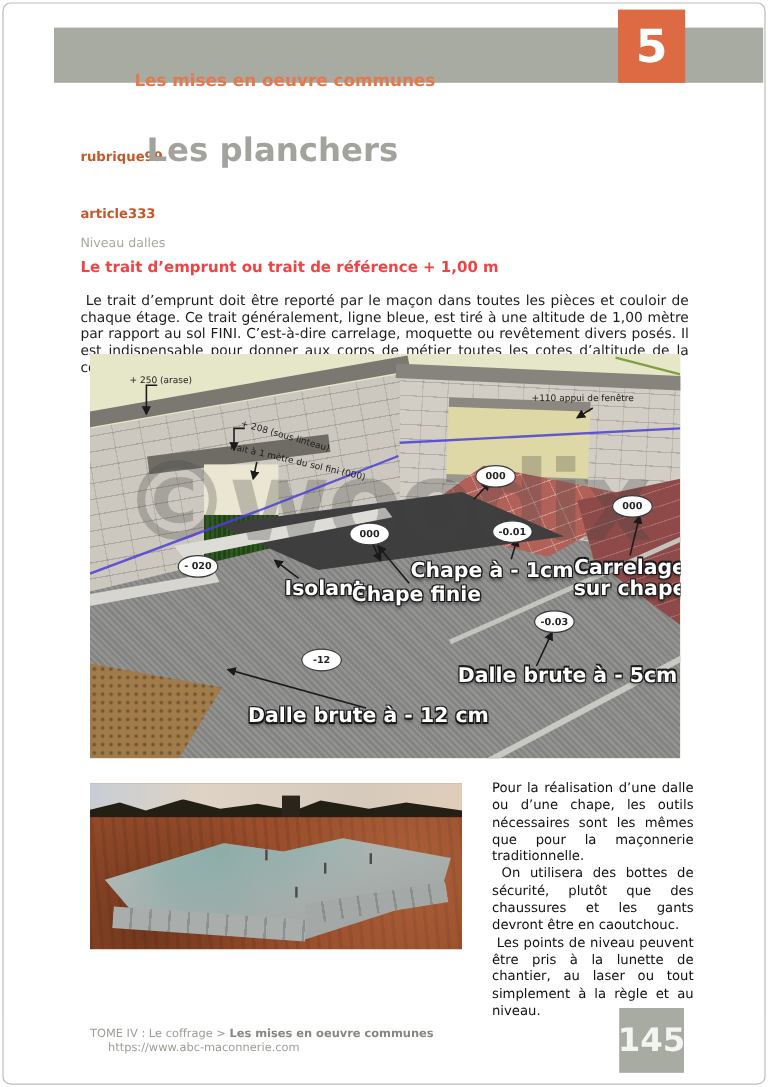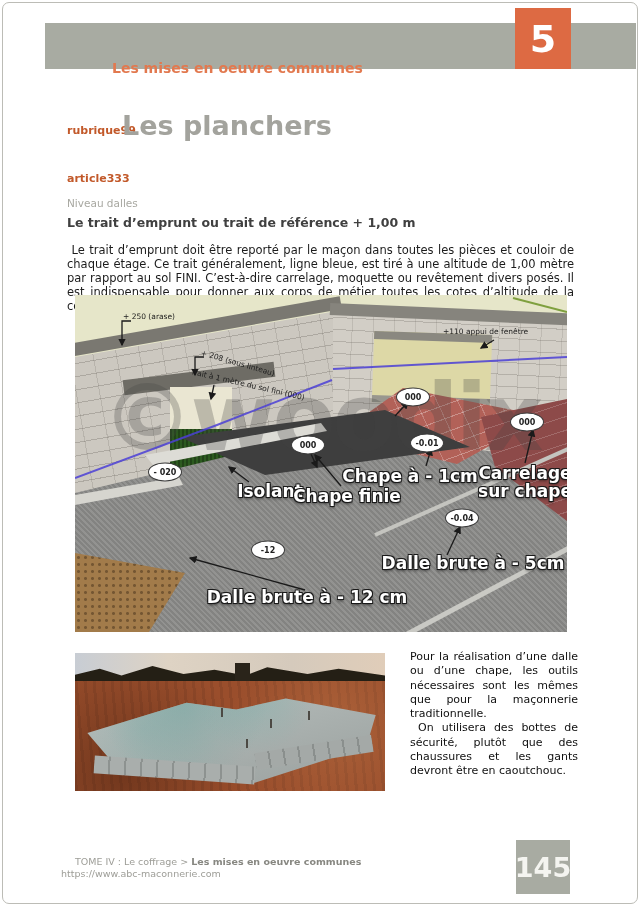--- a/index.html
+++ b/index.html
@@ -13,21 +13,21 @@
   .header-title{color:#e2794f;}
   .numbox{position:absolute;left:515px;top:8px;width:56px;height:61px;background:#dd6a43;
           display:flex;align-items:center;justify-content:center;}
   .numbox span{color:#fff;font-size:38px;font-weight:bold;line-height:1;}
 
   
   .tag{position:absolute;font-size:11px;font-weight:bold;color:#c2592a;}
   .rubrique-title{position:absolute;left:122px;top:110px;font-size:27px;font-weight:bold;color:#a3a39d;}
   .article-title{position:absolute;left:119px;top:166px;font-size:18px;font-weight:bold;color:#a3a39d;}
   .kicker{position:absolute;left:67px;top:197px;font-size:10.5px;font-weight:normal;color:#a8a8a1;}
-  .heading{position:absolute;left:67px;top:215px;font-size:12.5px;font-weight:bold;color:#404040;}
+  .heading{position:absolute;left:67px;top:215px;font-size:12.5px;font-weight:bold;color:#ef4444;}
   .bodytext{position:absolute;left:67px;top:231px;width:507px;font-size:11.5px;line-height:1.22;
             text-align:justify;white-space:pre-wrap;color:#1c1c1c;}
 
   
   .diagram{position:absolute;left:75px;top:295px;width:492px;height:337px;overflow:hidden;background:#e6e6c9;}
   .abs{position:absolute;}
   .wall-left{left:0;top:10px;width:262px;height:210px;
      clip-path:polygon(0 52px,262px 6px,262px 132px,0 196px);
      background-color:#ccc8c0;
      background-image:repeating-linear-gradient(-10deg,transparent 0 12px,rgba(90,85,78,.28) 12px 13px),
@@ -112,21 +112,21 @@
   .rebar{position:absolute;width:2px;height:9px;background:#4c4a44;}
 
   
   .aside{position:absolute;left:410px;top:650px;width:168px;font-size:11px;line-height:1.3;
          text-align:justify;color:#101010;}
   .aside p{margin:0;white-space:pre-wrap;}
 
   
   .footer-line1{position:absolute;left:75px;top:856px;font-size:9.5px;color:#9d9d97;}
   .footer-line1 b{color:#878781;}
-  .footer-url{position:absolute;left:61px;top:868px;font-size:9.5px;color:#9d9d97;}
+  .footer-url{position:absolute;left:90px;top:868px;font-size:9.5px;color:#9d9d97;}
   .pagenumbox{position:absolute;left:516px;top:840px;width:54px;height:54px;background:#a8aba2;
               display:flex;align-items:center;justify-content:center;}
   .pagenumbox span{color:#f4f4f0;font-size:27px;font-weight:bold;}
 </style>
 </head>
 <body>
 
 <div class="page">
   <div class="frame"></div>
 
@@ -185,37 +185,37 @@
         <path d="M266,191 L240,160" marker-end="url(#ah)"></path>
         <path d="M174,187 L154,172" marker-end="url(#ah)"></path>
         <path d="M372,260 L385,232" marker-end="url(#ah)"></path>
         <path d="M230,295 L115,263" marker-end="url(#ah)"></path>
         <path d="M236,159 L242,172" marker-end="url(#ah)"></path>
       </g>
     </svg>
 
     <div class="abs watermark">©woodix</div>
 
-    <span class="callout" style="left:48px;top:17px;">+ 250 (arase)</span>
+    <span class="callout" style="left:33px;top:17px;">+ 250 (arase)</span>
     <span class="callout" style="left:126px;top:53px;transform:rotate(16deg);transform-origin:left center;">+ 208 (sous linteau)</span>
     <span class="callout" style="left:116px;top:72px;transform:rotate(13deg);transform-origin:left center;">Trait à 1 mètre du sol fini (000)</span>
     <span class="callout" style="left:368px;top:32px;">+110 appui de fenêtre</span>
 
     <span class="biglabel" style="left:335px;top:173px;font-size:17px;">Chape à - 1cm</span>
     <span class="biglabel" style="left:450px;top:170px;font-size:17px;white-space:normal;width:110px;">Carrelage sur chape</span>
     <span class="biglabel" style="left:195px;top:188px;font-size:17px;">Isolant</span>
     <span class="biglabel" style="left:272px;top:193px;font-size:17px;">Chape finie</span>
     <span class="biglabel" style="left:398px;top:260px;font-size:17px;">Dalle brute à - 5cm</span>
     <span class="biglabel" style="left:232px;top:294px;font-size:17px;text-align:right;">Dalle brute à - 12 cm</span>
 
     <span class="oval" style="left:338px;top:102px;">000</span>
     <span class="oval" style="left:233px;top:150px;">000</span>
     <span class="oval" style="left:352px;top:148px;">-0.01</span>
     <span class="oval" style="left:452px;top:127px;">000</span>
-    <span class="oval" style="left:387px;top:223px;">-0.04</span>
+    <span class="oval" style="left:387px;top:223px;">-0.03</span>
     <span class="oval" style="left:193px;top:255px;">-12</span>
     <span class="oval" style="left:90px;top:177px;">- 020</span>
   </div>
 
   <div class="photo">
     <div class="sky"></div>
     <div class="trees"></div>
     <div class="shed"></div>
     <div class="ground"></div>
     <div class="slab"></div>
@@ -224,20 +224,21 @@
     <div class="blockwall2"></div>
     <span class="rebar" style="left:47%;top:40%;"></span>
     <span class="rebar" style="left:63%;top:48%;"></span>
     <span class="rebar" style="left:75%;top:42%;"></span>
     <span class="rebar" style="left:55%;top:62%;"></span>
   </div>
 
   <div class="aside">
     <p>Pour la réalisation d’une dalle ou d’une chape, les outils nécessaires sont les mêmes que pour la maçonnerie traditionnelle.</p>
     <p> On utilisera des bottes de sécurité, plutôt que des chaussures et les gants devront être en caoutchouc.</p>
+    <p> Les points de niveau peuvent être pris à la lunette de chantier, au laser ou tout simplement à la règle et au niveau.</p>
   </div>
 
   <div class="footer-line1">
     <span>TOME IV : Le coffrage &gt; </span><b>Les mises en oeuvre communes</b>
   </div>
   <div class="footer-url">https://www.abc-maconnerie.com</div>
   <div class="pagenumbox">
     <span>145</span>
   </div>
 </div>

